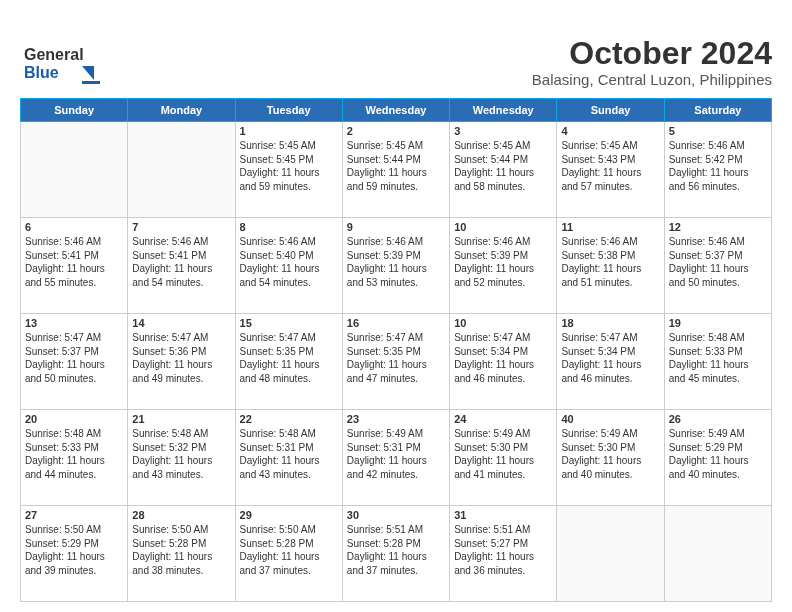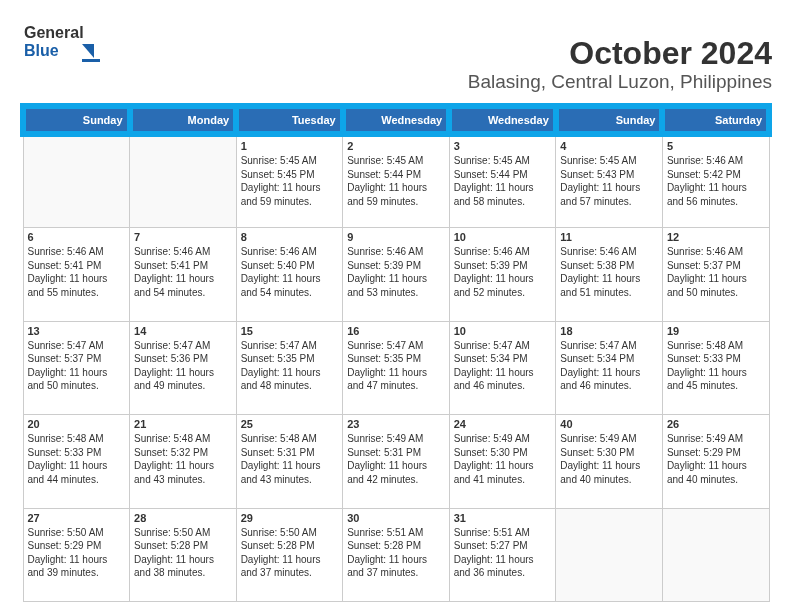--- a/index.html
+++ b/index.html
@@ -13,60 +13,60 @@
     .page {
       width: 792px;
       height: 612px;
       padding: 16px 20px 10px 20px;
       display: flex;
       flex-direction: column;
     }
     .header {
       display: flex;
       justify-content: space-between;
-      align-items: flex-start;
+      align-items: flex-end;
       margin-bottom: 10px;
     }
     .logo {
       display: flex;
       flex-direction: column;
       align-items: flex-start;
     }
     .title-block {
       text-align: right;
       margin-top: 20px;
     }
     .title-block h1 {
       font-size: 32px;
       font-weight: bold;
       color: #333;
       line-height: 1.1;
     }
     .title-block h2 {
-      font-size: 19px;
+      font-size: 15px;
       font-weight: normal;
       color: #555;
     }
     .calendar {
       flex: 1;
       border: 1px solid #ccc;
       border-collapse: collapse;
       width: 100%;
       font-size: 10px;
     }
     .cal-header-row {
       background: #2a6db5;
     }
     .cal-header-row th {
       color: #fff;
       font-size: 11px;
       font-weight: bold;
       padding: 5px 4px;
-      border: 6px solid #0ea5e9;
-      text-align: right;
+      border: 1px solid #0ea5e9;
+      text-align: center;
       width: calc(100% / 7);
     }
     .cal-body tr {
       border-bottom: 1px solid #ccc;
     }
     .cal-body td {
       border: 1px solid #ccc;
       vertical-align: top;
       padding: 3px 4px;
       width: calc(100% / 7);
@@ -253,21 +253,21 @@
 Sunset: 5:33 PM
 Daylight: 11 hours and 44 minutes.</div>
           </td>
           <td>
             <span class="day-num">21</span>
             <div class="day-detail" style="white-space: pre-line;">Sunrise: 5:48 AM
 Sunset: 5:32 PM
 Daylight: 11 hours and 43 minutes.</div>
           </td>
           <td>
-            <span class="day-num">25</span>
+            <span class="day-num">22</span>
             <div class="day-detail" style="white-space: pre-line;">Sunrise: 5:48 AM
 Sunset: 5:31 PM
 Daylight: 11 hours and 43 minutes.</div>
           </td>
           <td>
             <span class="day-num">23</span>
             <div class="day-detail" style="white-space: pre-line;">Sunrise: 5:49 AM
 Sunset: 5:31 PM
 Daylight: 11 hours and 42 minutes.</div>
           </td>

